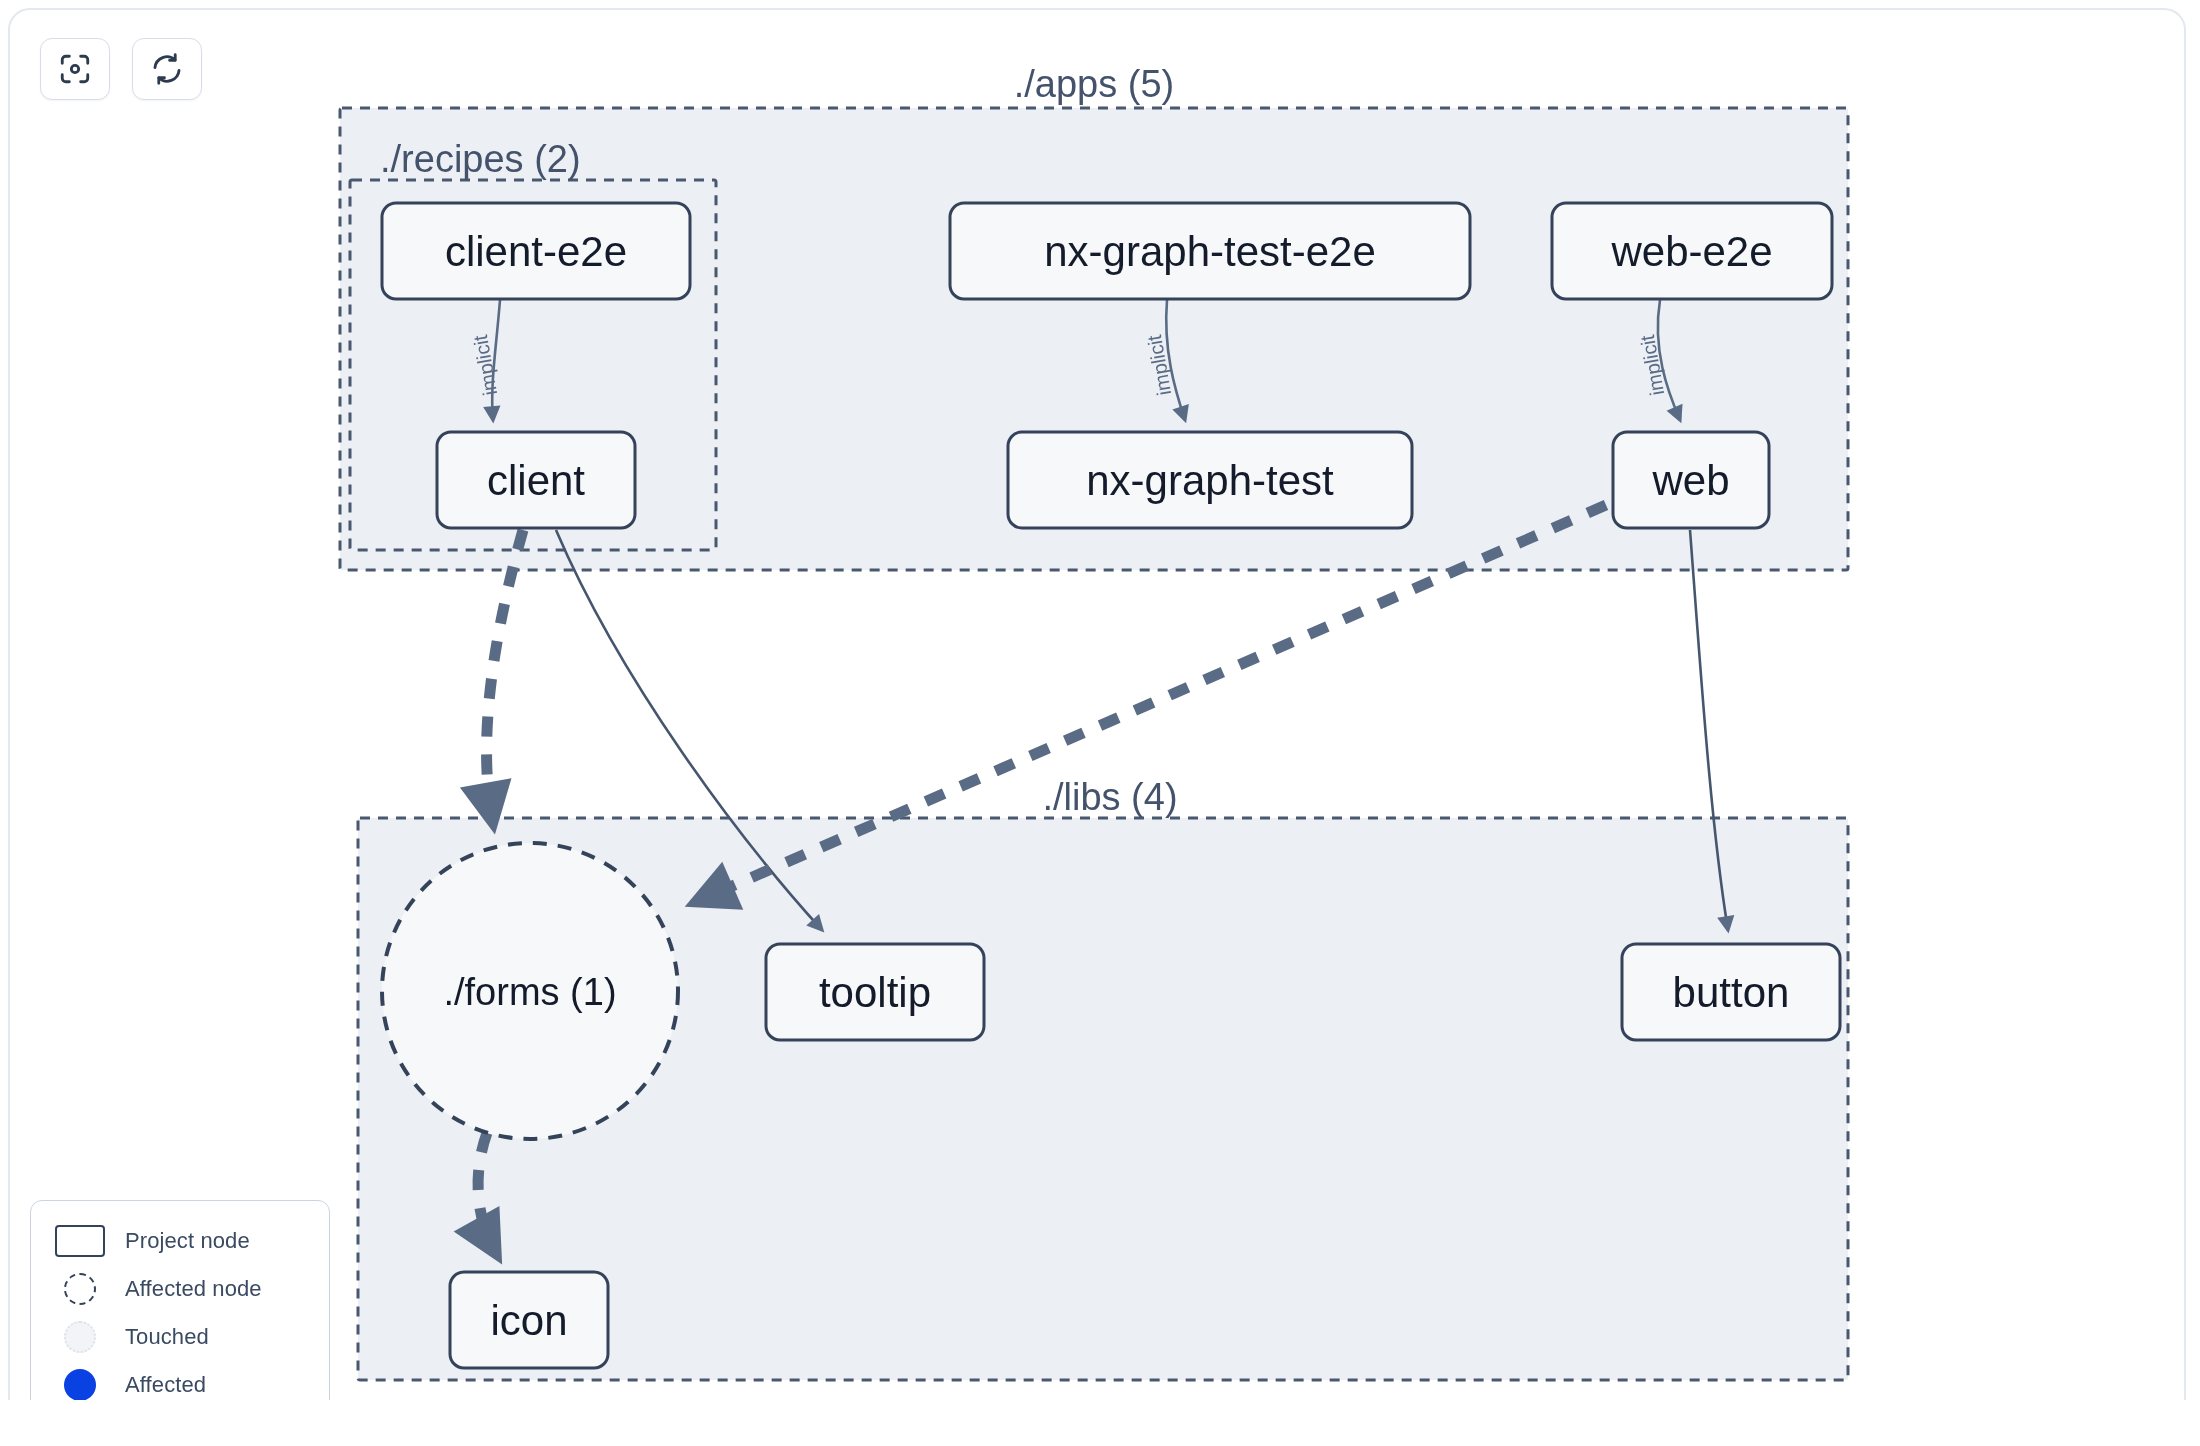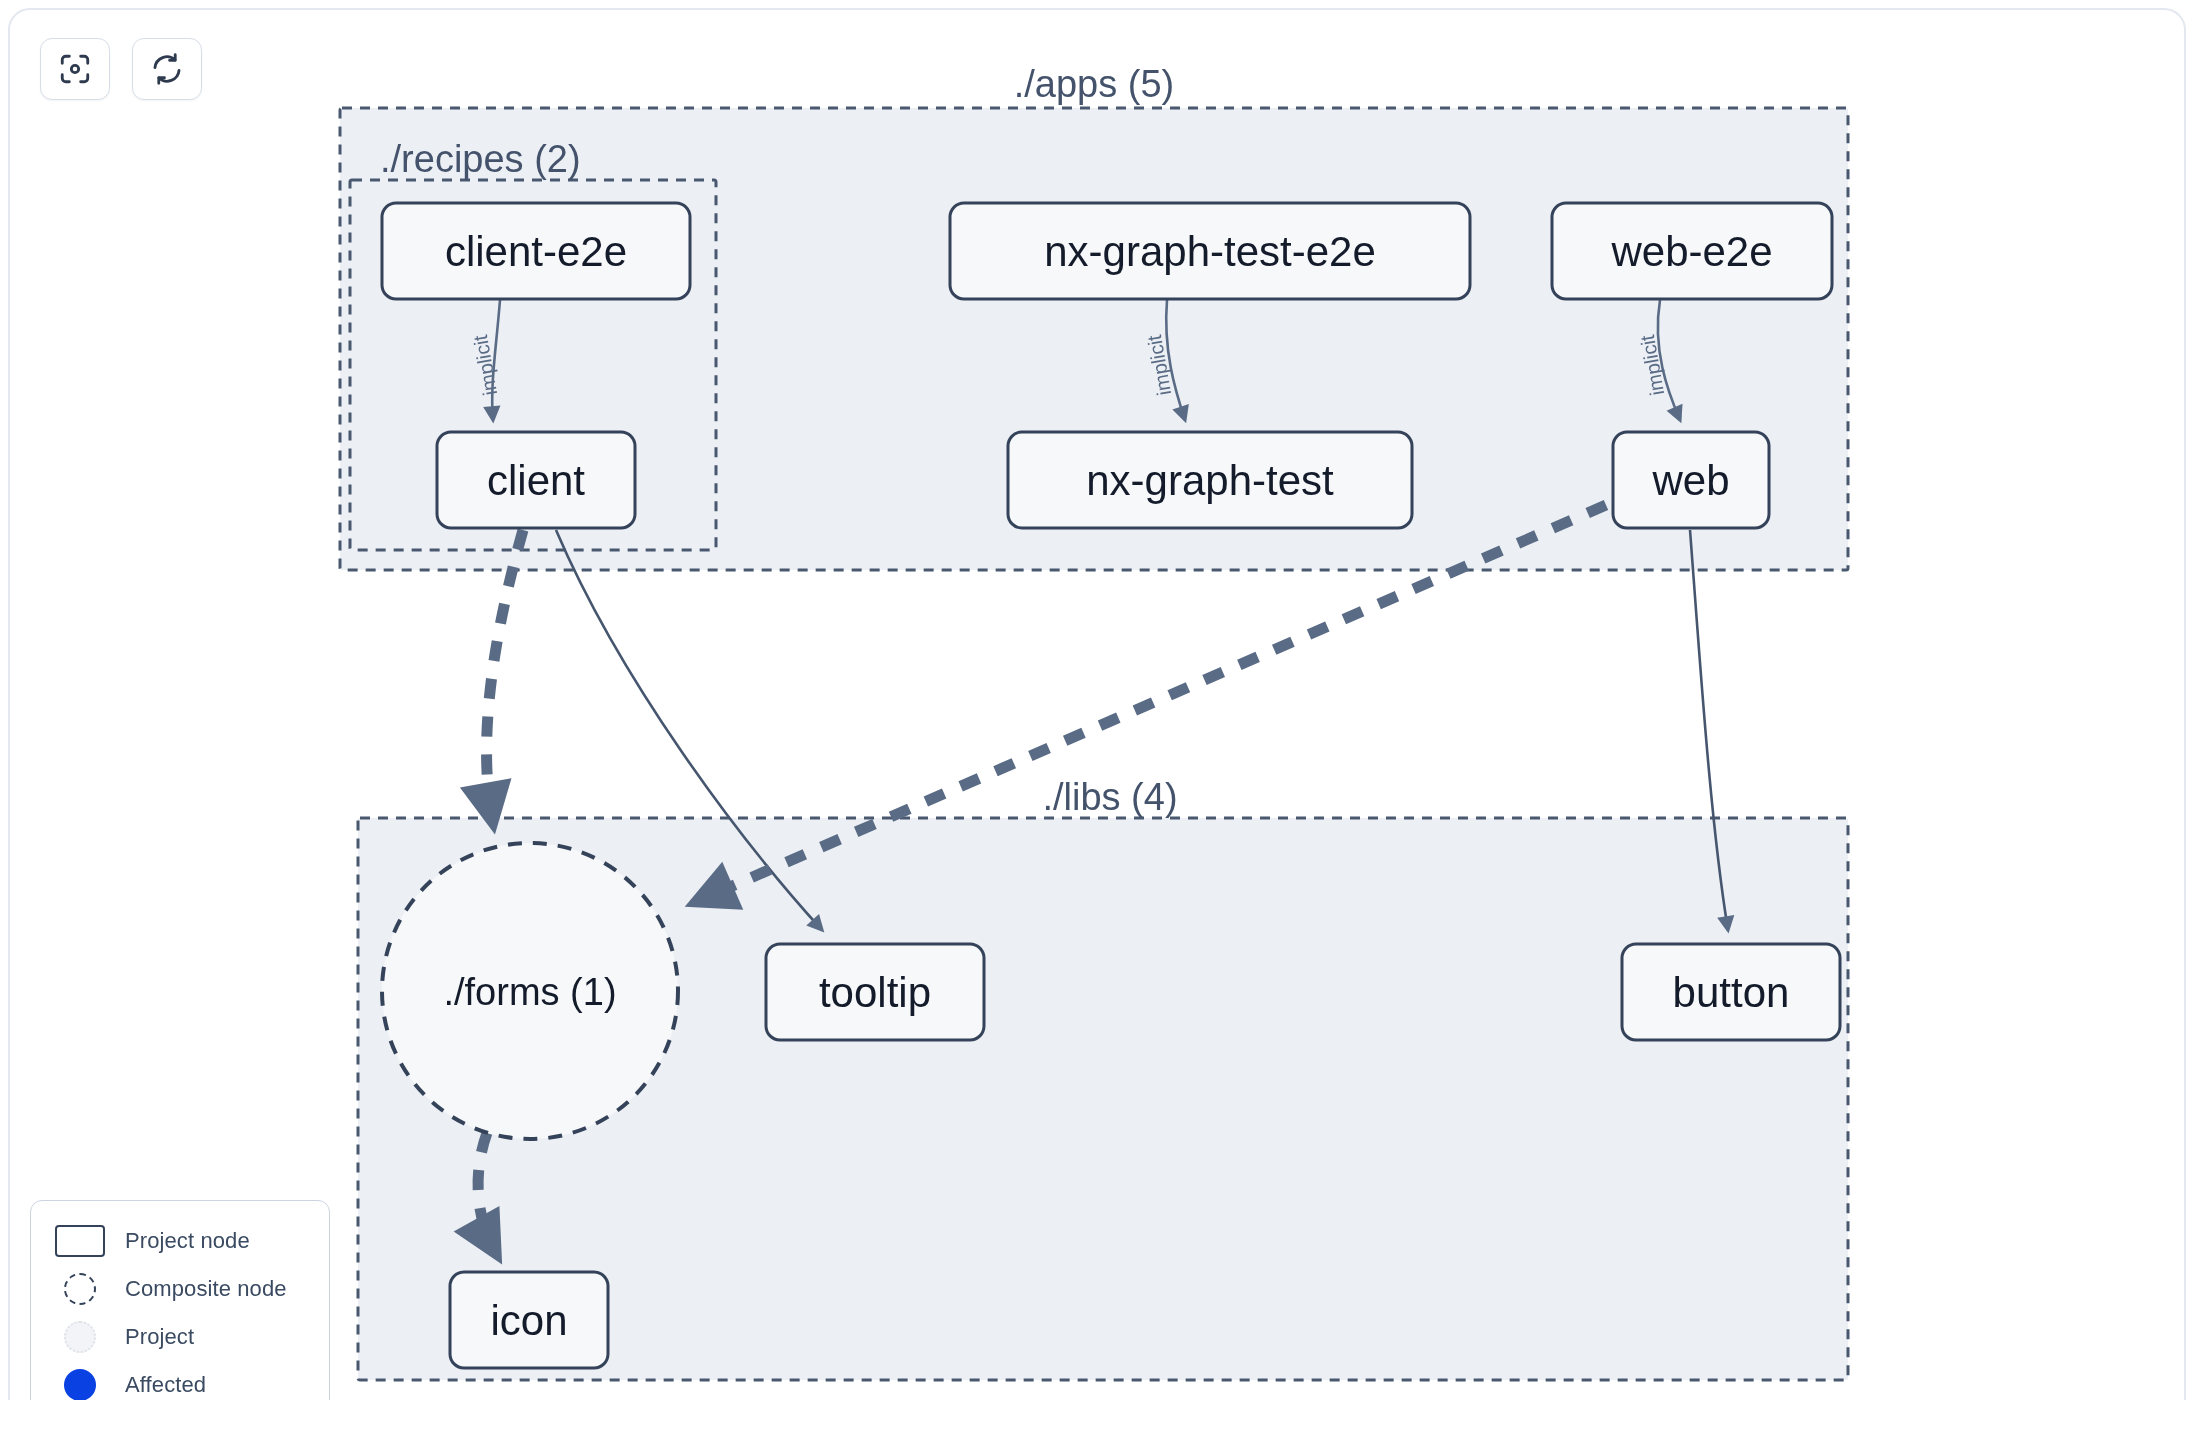--- a/index.html
+++ b/index.html
@@ -280,27 +280,27 @@
     <div class="legend-row">
       <span class="legend-swatch">
         <span class="sw-rect"></span>
       </span>
       <span class="legend-label">Project node</span>
     </div>
     <div class="legend-row">
       <span class="legend-swatch">
         <span class="sw-dashed-circle"></span>
       </span>
-      <span class="legend-label">Composite node</span>
+      <span class="legend-label">Affected node</span>
     </div>
     <div class="legend-row">
       <span class="legend-swatch">
         <span class="sw-affected"></span>
       </span>
-      <span class="legend-label">Project</span>
+      <span class="legend-label">Touched</span>
     </div>
     <div class="legend-row">
       <span class="legend-swatch">
         <span class="sw-touched"></span>
       </span>
       <span class="legend-label">Affected</span>
     </div>
   </div>
 
 </div>

